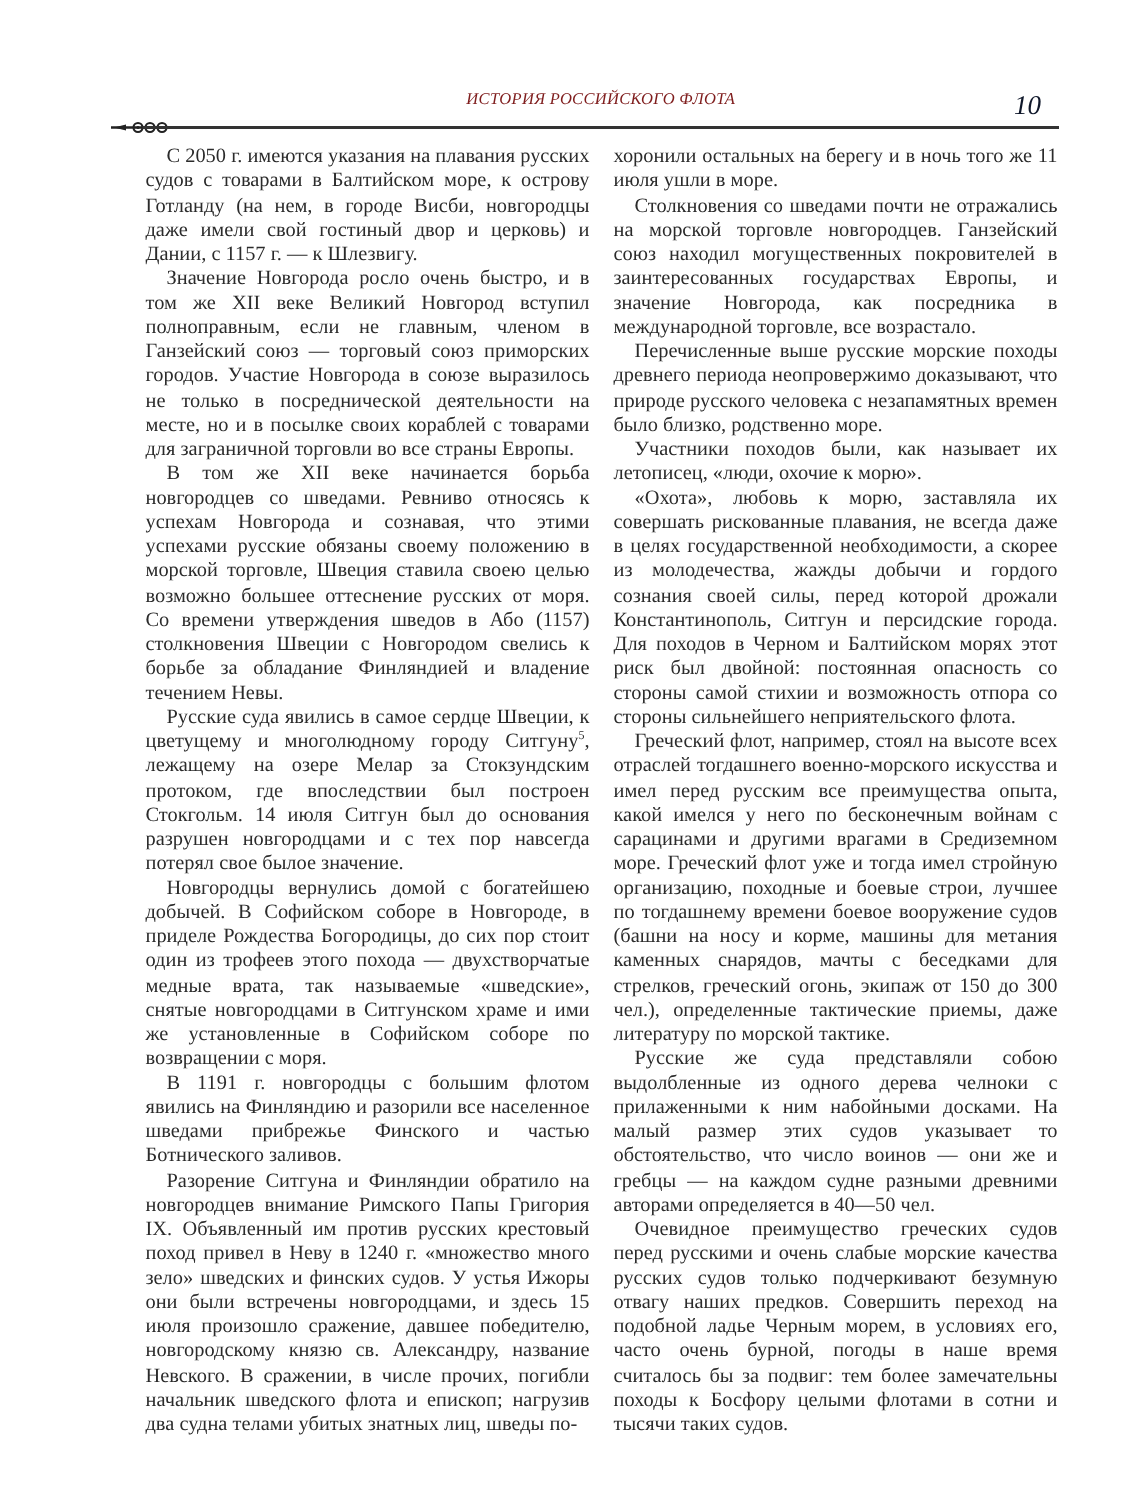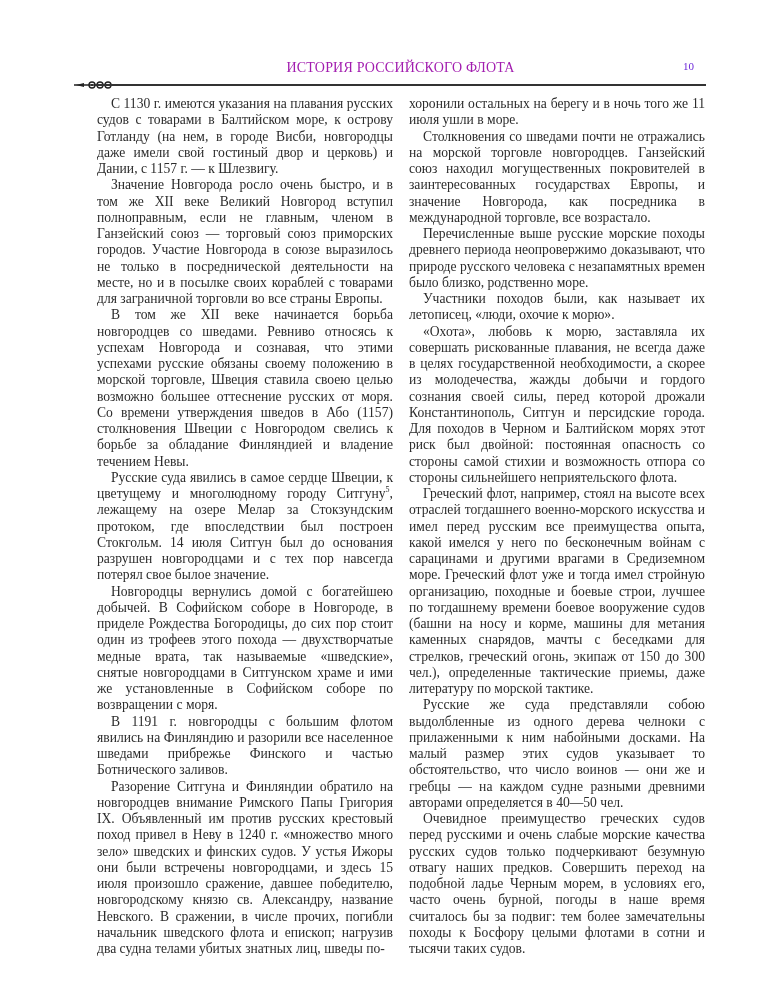--- a/index.html
+++ b/index.html
@@ -7,24 +7,24 @@
     width:763px; height:1001px; overflow:hidden;
     background:#ffffff; color:#2b2b2b;
     font-family:"Liberation Serif","DejaVu Serif",serif;
   }
   .page { position:relative; width:763px; height:1001px; }
   .running-head {
     position:absolute; left:95px; top:60px; width:611px; height:26px;
   }
   .head-title {
     position:absolute; left:0; right:0; top:0; text-align:center;
-    font-size:14px; letter-spacing:0.2px; color:#a21caf;
+    font-size:11px; letter-spacing:0.2px; color:#7f1d1d;font-style:italic;
   }
   .page-number {
-    position:absolute; right:12px; top:0; font-size:11px; color:#6d28d9;
+    position:absolute; right:12px; top:0; font-size:18px; color:#0f172a;font-style:italic;
   }
   .head-rule {
     position:absolute; left:95px; top:84px; width:611px; height:2px; background:#333;
   }
   .ornament {
     position:absolute; left:74px; top:78px; width:46px; height:14px;
   }
   .columns {
     position:absolute; left:97px; top:96px; width:608px;
     display:flex; justify-content:space-between;
@@ -53,21 +53,21 @@
     <circle cx="26" cy="7" r="3" fill="none" stroke="#222" stroke-width="1.4"></circle>
     <circle cx="34" cy="7" r="3" fill="none" stroke="#222" stroke-width="1.4"></circle>
     <circle cx="18" cy="7" r="1" fill="#222"></circle>
     <circle cx="26" cy="7" r="1" fill="#222"></circle>
     <circle cx="34" cy="7" r="1" fill="#222"></circle>
   </svg>
   <div class="head-rule"></div>
 
   <div class="columns">
     <div class="col">
-      <p>С 1130 г. имеются указания на плавания русских судов с товарами в Балтийском море, к острову Готланду (на нем, в городе Висби, новгородцы даже имели свой гостиный двор и церковь) и Дании, с 1157 г. — к Шлезвигу.</p>
+      <p>С 2050 г. имеются указания на плавания русских судов с товарами в Балтийском море, к острову Готланду (на нем, в городе Висби, новгородцы даже имели свой гостиный двор и церковь) и Дании, с 1157 г. — к Шлезвигу.</p>
       <p>Значение Новгорода росло очень быстро, и в том же XII веке Великий Новгород вступил полноправным, если не главным, членом в Ганзейский союз — торговый союз приморских городов. Участие Новгорода в союзе выразилось не только в посреднической деятельности на месте, но и в посылке своих кораблей с товарами для заграничной торговли во все страны Европы.</p>
       <p>В том же XII веке начинается борьба новгородцев со шведами. Ревниво относясь к успехам Новгорода и сознавая, что этими успехами русские обязаны своему положению в морской торговле, Швеция ставила своею целью возможно большее оттеснение русских от моря. Со времени утверждения шведов в Або (1157) столкновения Швеции с Новгородом свелись к борьбе за обладание Финляндией и владение течением Невы.</p>
       <p><span>Русские суда явились в самое сердце Швеции, к цветущему и многолюдному городу Ситгуну</span><sup>5</sup><span>, лежащему на озере Мелар за Стокзундским протоком, где впоследствии был построен Стокгольм. 14 июля Ситгун был до основания разрушен новгородцами и с тех пор навсегда потерял свое былое значение.</span></p>
       <p>Новгородцы вернулись домой с богатейшею добычей. В Софийском соборе в Новгороде, в приделе Рождества Богородицы, до сих пор стоит один из трофеев этого похода — двухстворчатые медные врата, так называемые «шведские», снятые новгородцами в Ситгунском храме и ими же установленные в Софийском соборе по возвращении с моря.</p>
       <p>В 1191 г. новгородцы с большим флотом явились на Финляндию и разорили все населенное шведами прибрежье Финского и частью Ботнического заливов.</p>
       <p>Разорение Ситгуна и Финляндии обратило на новгородцев внимание Римского Папы Григория IX. Объявленный им против русских крестовый поход привел в Неву в 1240 г. «множество много зело» шведских и финских судов. У устья Ижоры они были встречены новгородцами, и здесь 15 июля произошло сражение, давшее победителю, новгородскому князю св. Александру, название Невского. В сражении, в числе прочих, погибли начальник шведского флота и епископ; нагрузив два судна телами убитых знатных лиц, шведы по-</p>
     </div>
     <div class="col">
       <p class="cont">хоронили остальных на берегу и в ночь того же 11 июля ушли в море.</p>
       <p>Столкновения со шведами почти не отражались на морской торговле новгородцев. Ганзейский союз находил могущественных покровителей в заинтересованных государствах Европы, и значение Новгорода, как посредника в международной торговле, все возрастало.</p>

